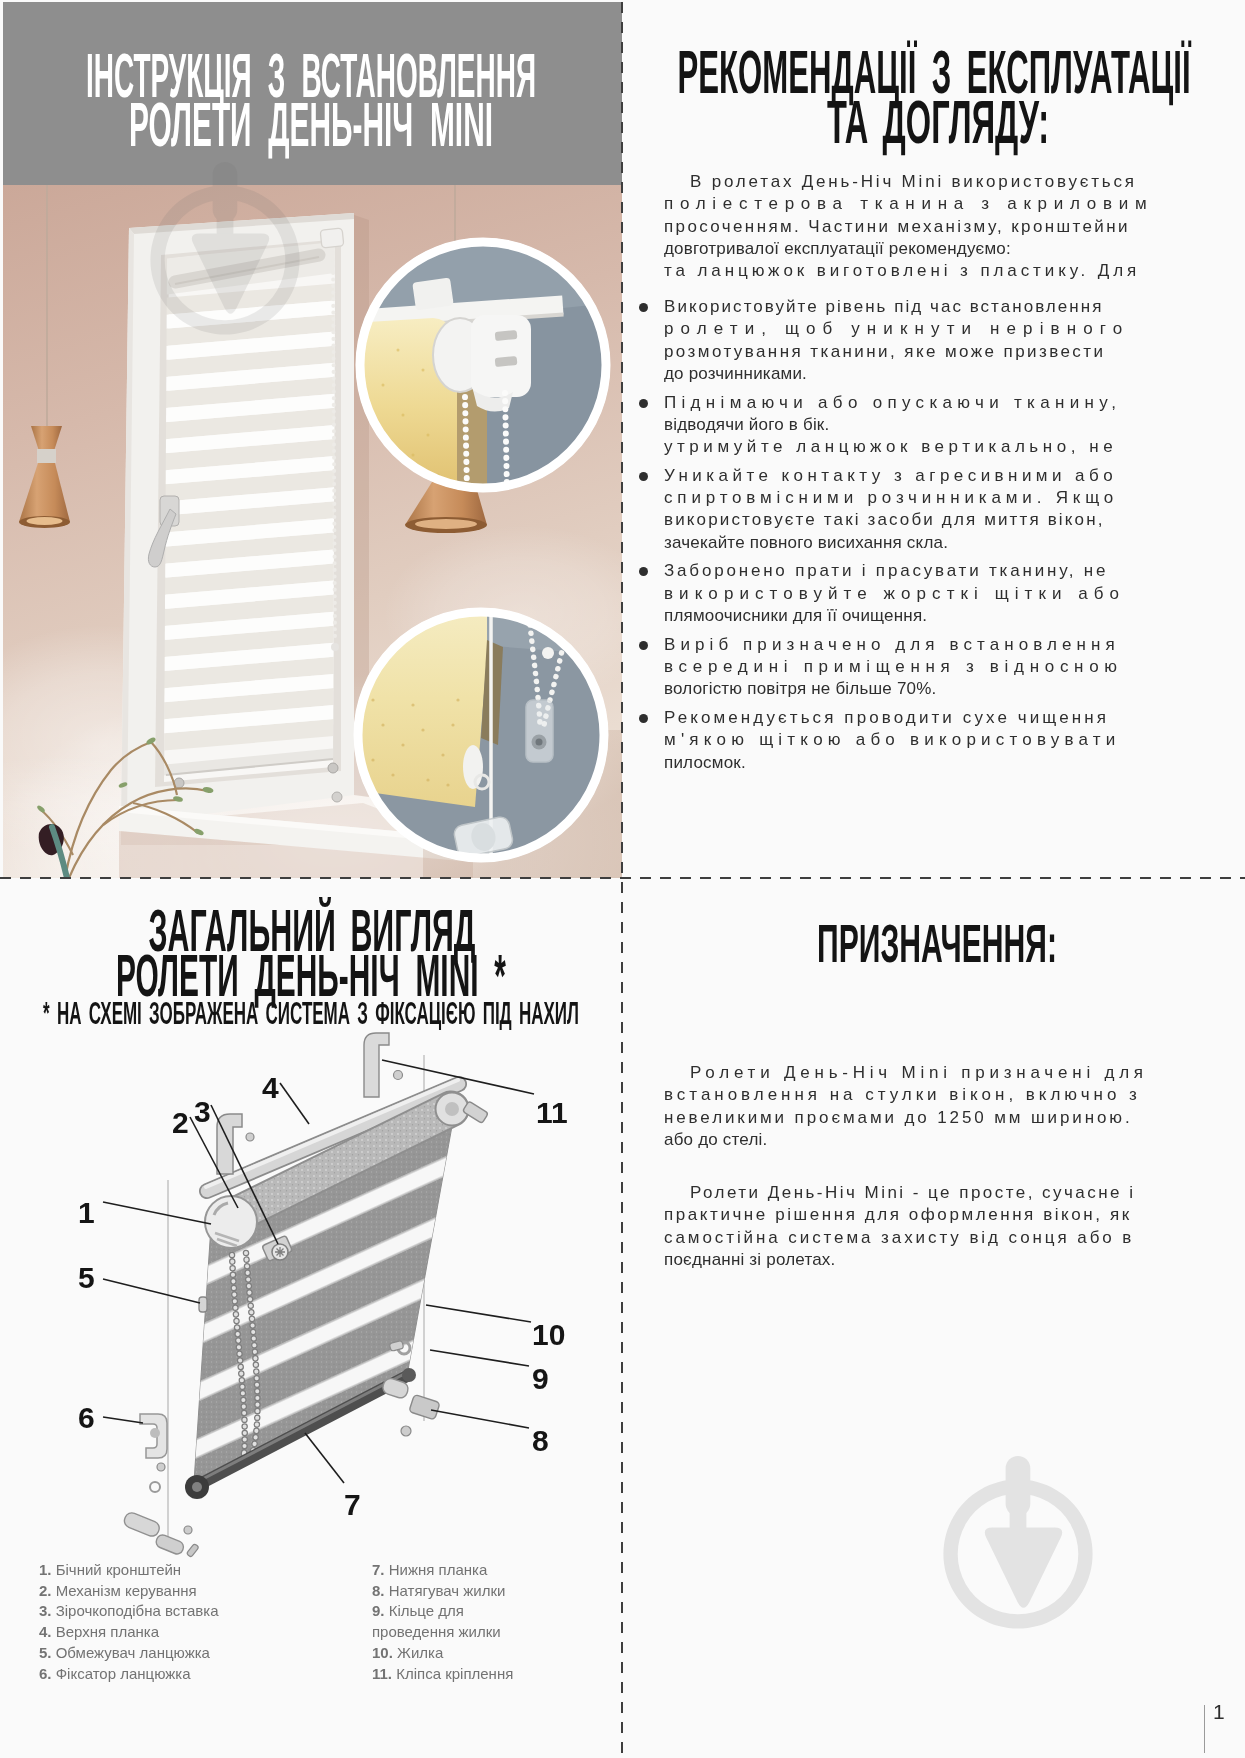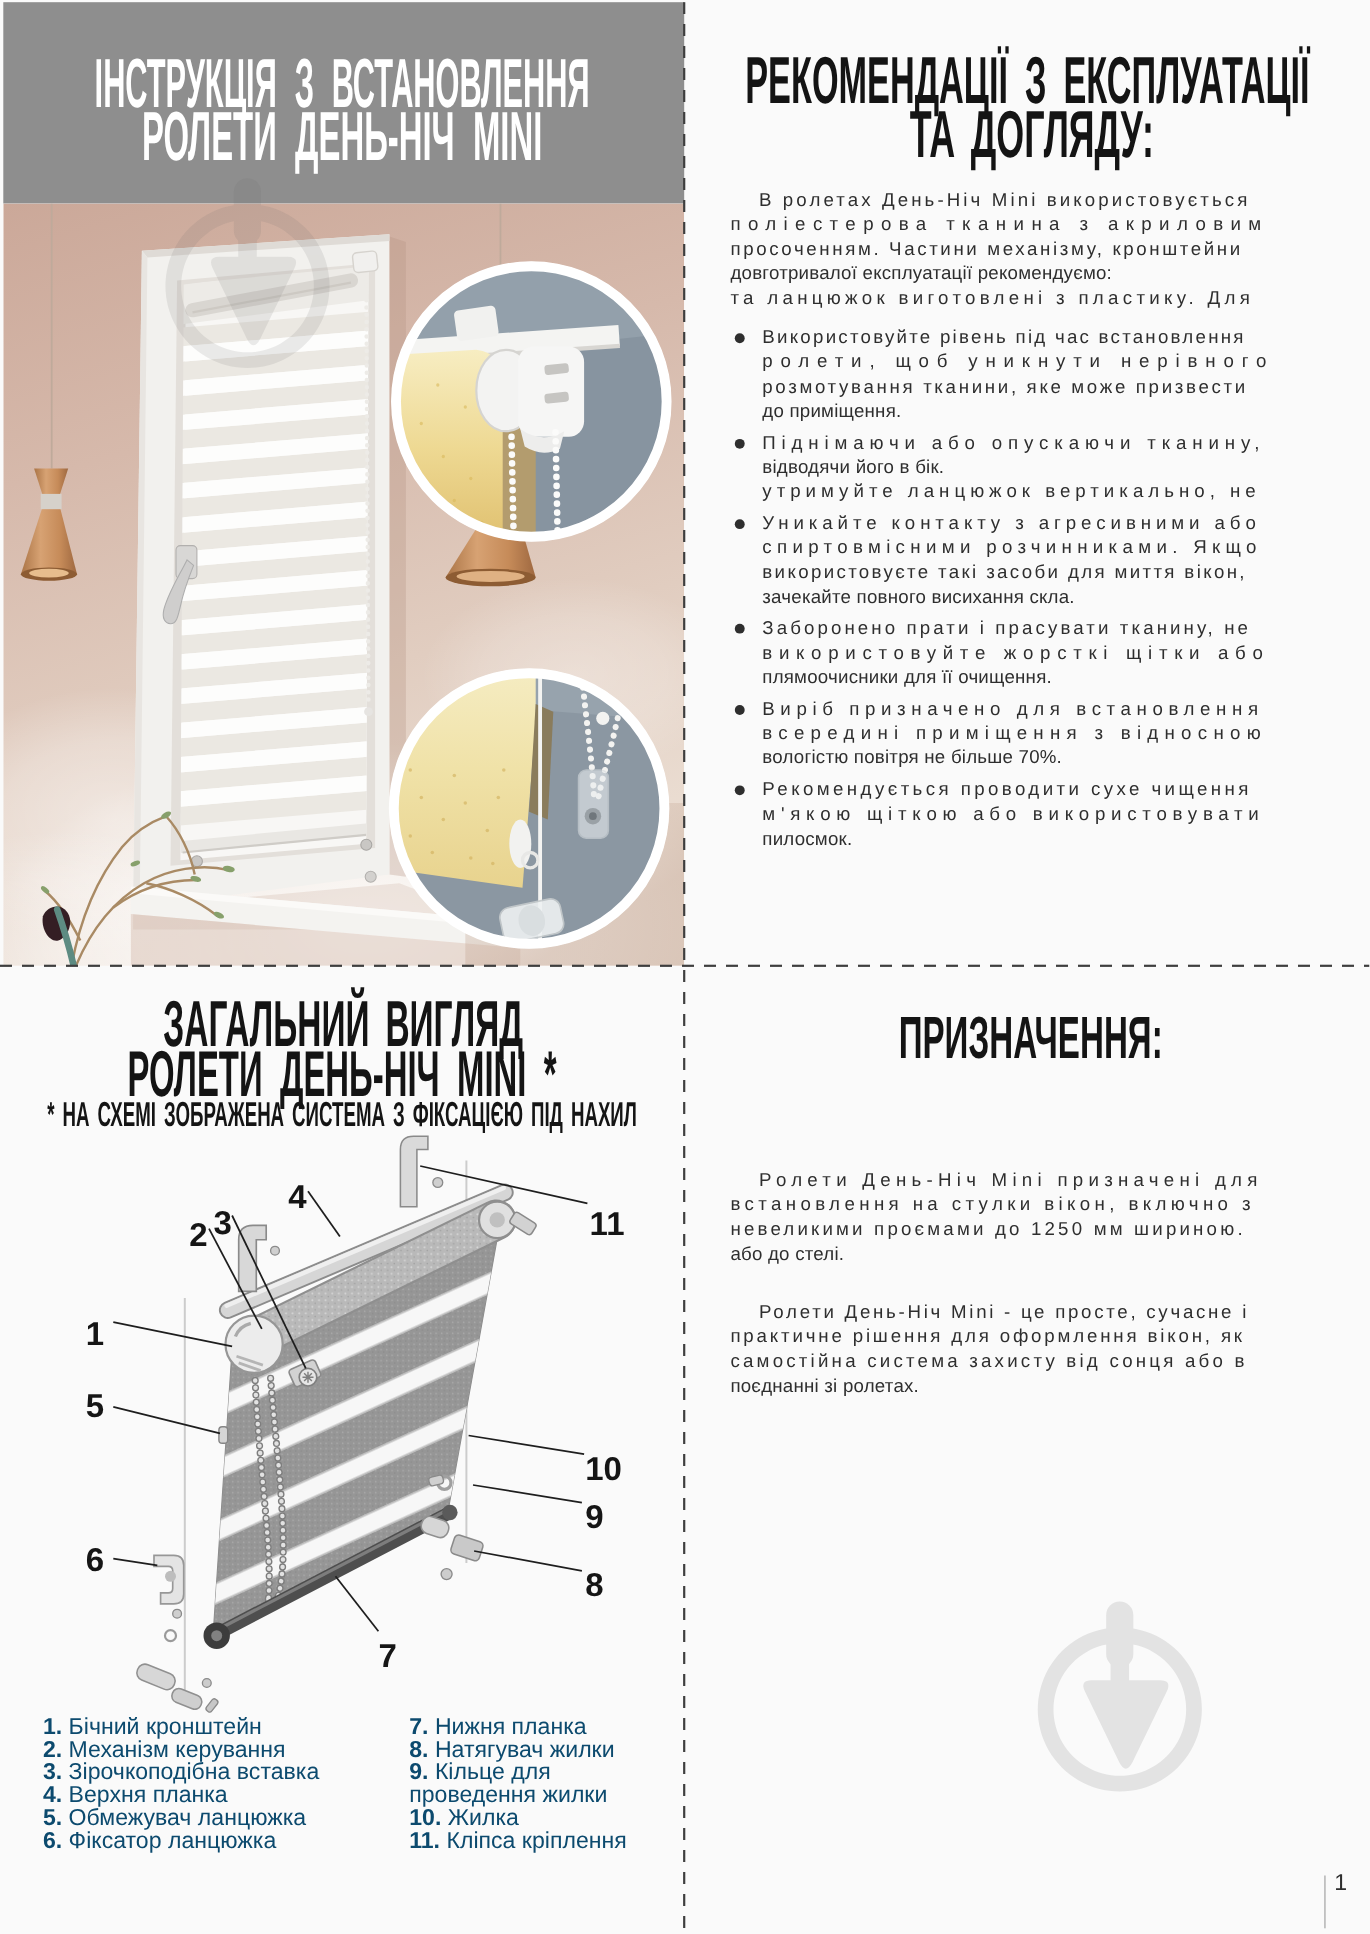--- a/index.html
+++ b/index.html
@@ -4,21 +4,21 @@
 <title>Інструкція</title>
 <style>
 *{margin:0;padding:0;box-sizing:border-box}
 html,body{width:1245px;height:1758px}
 body{background:#fafafa;font-family:"Liberation Sans",sans-serif;position:relative;overflow:hidden}
 .abs{position:absolute}
 .bl{position:absolute;font-size:17px;line-height:22.3px;color:#2e2e2e;letter-spacing:0.2px}
 .bl div{white-space:nowrap}
 .item{position:relative;margin-bottom:6.4px}
 .dot{position:absolute;left:-25px;top:7px;width:9px;height:9px;border-radius:50%;background:#2e2e2e}
-.leg{position:absolute;font-size:21px;line-height:20.7px;color:#0c4a6e;white-space:nowrap}
+.leg{position:absolute;font-size:15px;line-height:20.7px;color:#737373;white-space:nowrap}
 .leg b{letter-spacing:0}
 </style>
 </head>
 <body>
 
 <div class="abs" style="left:3px;top:2px;width:619px;height:183px;background:#8e8e8e"></div>
 
 <svg class="abs" style="left:3px;top:2px" width="619" height="183" viewBox="0 0 619 183">
   <text x="308" y="49.8" transform="scale(1,1.912)" text-anchor="middle" textLength="450" lengthAdjust="spacingAndGlyphs" word-spacing="10" font-family="Liberation Sans" font-weight="bold" font-size="33" fill="#ffffff">ІНСТРУКЦІЯ З ВСТАНОВЛЕННЯ</text>
   <text x="308" y="81.2" transform="scale(1,1.772)" text-anchor="middle" textLength="364" lengthAdjust="spacingAndGlyphs" word-spacing="10" font-family="Liberation Sans" font-weight="bold" font-size="35.6" fill="#ffffff">РОЛЕТИ ДЕНЬ-НІЧ MINI</text>
@@ -290,27 +290,27 @@
 </svg>
 
 <div class="bl" style="left:664px;top:171px;width:539px">
 <div style="letter-spacing:2.81px;padding-left:26px">В ролетах День-Ніч Mini використовується</div>
 <div style="letter-spacing:6.71px">поліестерова тканина з акриловим</div>
 <div style="letter-spacing:2.38px">просоченням. Частини механізму, кронштейни</div>
 <div>довготривалої експлуатації рекомендуємо:</div>
 <div style="letter-spacing:3.91px">та ланцюжок виготовлені з пластику. Для</div>
 </div>
 
-<div class="bl" style="left:693px;top:296px;width:510px">
+<div class="bl" style="left:664px;top:296px;width:510px">
 <div class="item">
       <span class="dot"></span>
 <div style="letter-spacing:2.04px">Використовуйте рівень під час встановлення</div>
 <div style="letter-spacing:7.12px">ролети, щоб уникнути нерівного</div>
 <div style="letter-spacing:2.42px">розмотування тканини, яке може призвести</div>
-<div>до приміщення.</div>
+<div>до розчинниками.</div>
     </div>
 <div class="item">
       <span class="dot"></span>
 <div style="letter-spacing:5.31px">Піднімаючи або опускаючи тканину,</div>
 <div>відводячи його в бік.</div>
 <div style="letter-spacing:4.54px">утримуйте ланцюжок вертикально, не</div>
     </div>
 <div class="item">
       <span class="dot"></span>
 <div style="letter-spacing:4.45px">Уникайте контакту з агресивними або</div>

